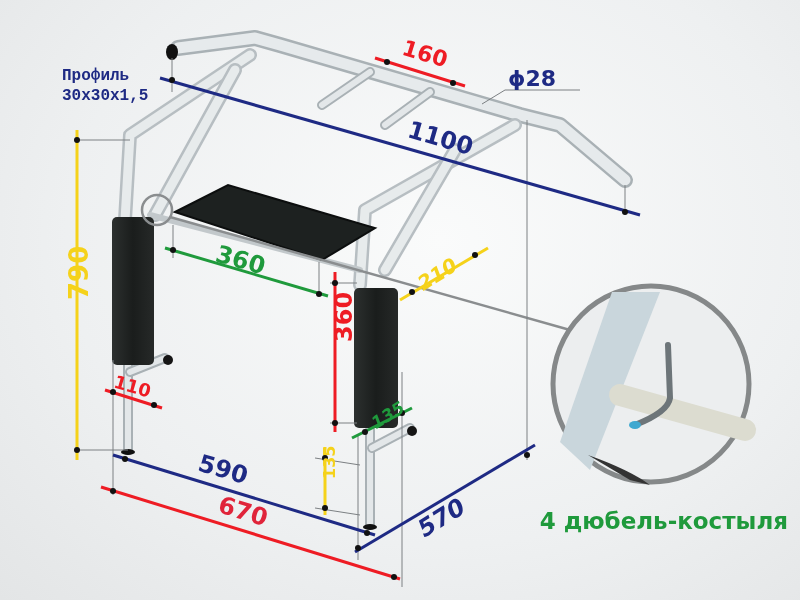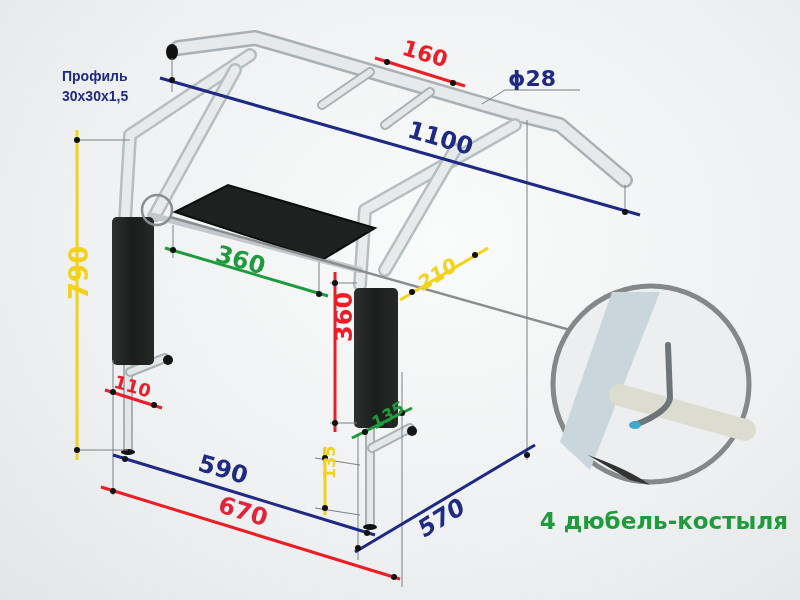--- a/index.html
+++ b/index.html
@@ -1,20 +1,20 @@
 <!DOCTYPE html>
 <html><head>
 <meta charset="utf-8">
 <style>
   html,body{margin:0;padding:0;}
   body{width:800px;height:600px;overflow:hidden;background:#eef0f1;font-family:"DejaVu Sans","Liberation Sans",sans-serif;}
   .stage{position:relative;width:800px;height:600px;background:radial-gradient(ellipse at 55% 40%,#fafbfb 0%,#eef0f1 60%,#e3e5e6 100%);}
   svg{position:absolute;left:0;top:0;}
   .dim{font-family:"DejaVu Sans",sans-serif;font-weight:bold;}
-  .profile-label{position:absolute;left:62px;top:66px;color:#1e2a84;font-weight:bold;font-size:14px;line-height:20px;font-family:Liberation Sans, sans-serif;}
+  .profile-label{position:absolute;left:62px;top:66px;color:#1e2a84;font-weight:bold;font-size:16px;line-height:20px;font-family:Liberation Mono, monospace;}
   .kit-note{position:absolute;left:488px;top:506px;width:300px;text-align:right;color:#1f9a3c;font-weight:bold;font-size:23px;line-height:30px;font-family:"DejaVu Sans",sans-serif;}
 </style>
 </head>
 <body>
 
 <div class="stage">
 <svg width="800" height="600" viewBox="0 0 800 600">
   <defs>
     <linearGradient id="tube" x1="0" y1="0" x2="0" y2="1">
       <stop offset="0" stop-color="#ffffff"></stop>

